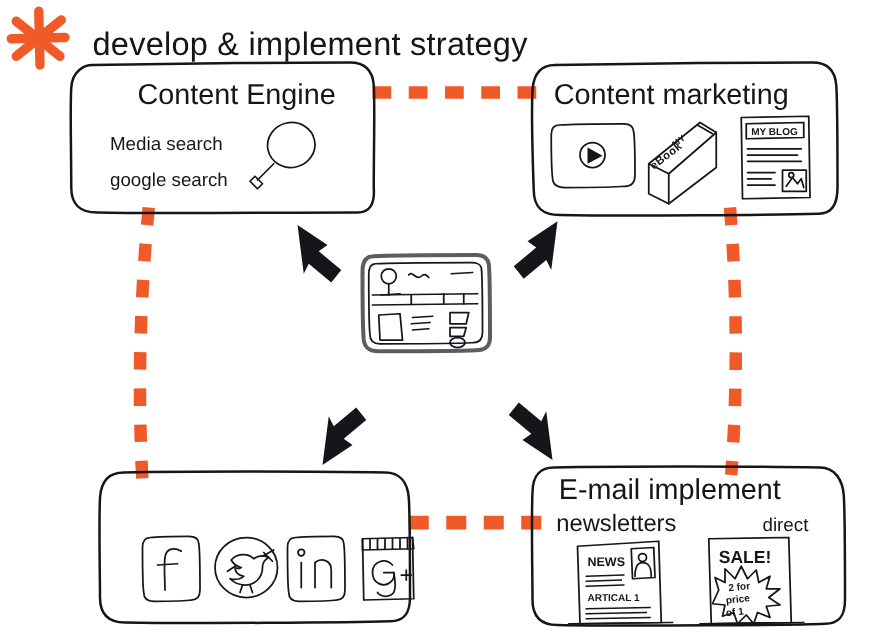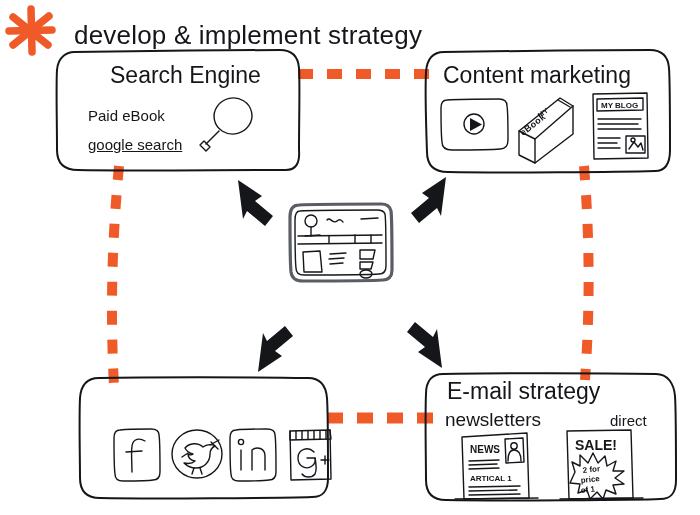--- a/index.html
+++ b/index.html
@@ -11,21 +11,21 @@
   #stage{position:absolute;inset:0;}
   svg.layer{position:absolute;left:0;top:0;width:700px;height:515px;overflow:visible;}
   .txt{position:absolute;white-space:nowrap;color:#15161a;}
 
   .title{
     left:74px; top:20px; font-size:26px; letter-spacing:.2px;
   }
 
   .t-search   { left:110px; top:62px;  font-size:23px; }
   .t-paid     { left:88px;  top:107px; font-size:15px; }
-  .t-google   { left:88px;  top:136px; font-size:15px;text-decoration:underline; }
+  .t-google   { left:88px;  top:136px; font-size:15px; }
 
   .t-content  { left:443px; top:62px;  font-size:23px;text-align:center; }
 
   .t-website  { left:282px; top:283px; font-size:27px; }
 
   .t-social   { left:139px; top:389px; font-size:23px; }
 
   .t-email    { left:447px; top:378px; font-size:23px; }
   .t-news     { left:445px; top:409px; font-size:19px; }
   .t-direct   { left:610px; top:412px; font-size:15px;text-align:right; }
@@ -274,25 +274,25 @@
     <g>
       <path class="ink-f" d="M258 372 L282 356 L275 351 L293 336 L285 326 L267 341 L263 333 Z"></path>
     </g>
     <g>
       <path class="ink-f" d="M442 368 L418 352 L425 347 L407 332 L415 322 L433 337 L437 329 Z"></path>
     </g>
   </svg>
 
   <div class="txt title">develop &amp; implement strategy</div>
 
-  <div class="txt t-search">Search Engine</div>
-  <div class="txt t-paid">Paid eBook</div>
+  <div class="txt t-search">Content Engine</div>
+  <div class="txt t-paid">Media search</div>
   <div class="txt t-google">google search</div>
 
   <div class="txt t-content">Content marketing</div>
 
 
 
-  <div class="txt t-email">E-mail strategy</div>
+  <div class="txt t-email">E-mail implement</div>
   <div class="txt t-news">newsletters</div>
   <div class="txt t-direct">direct</div>
 
 </div>
 
 </body></html>

